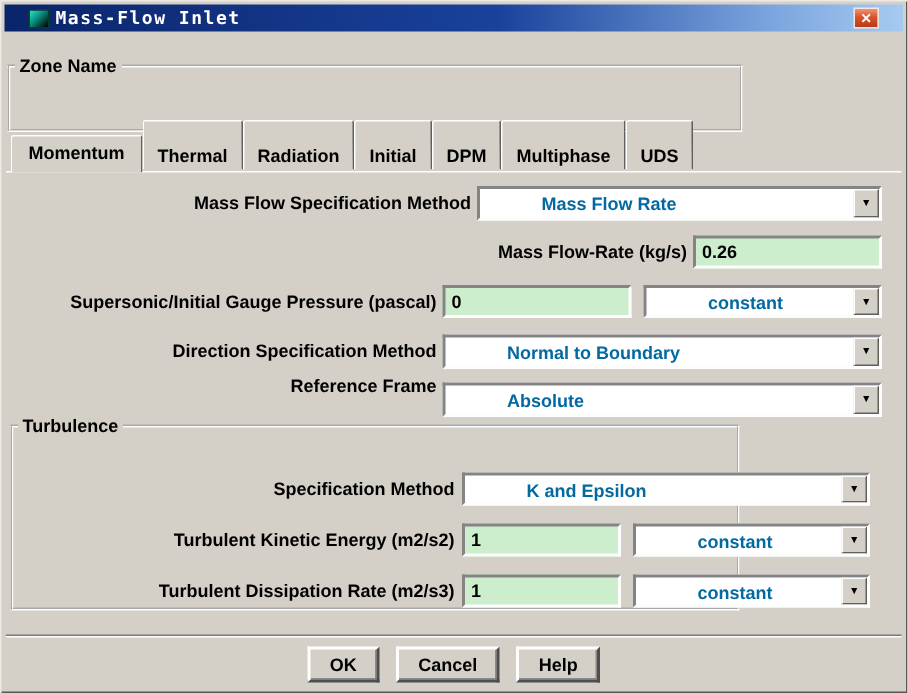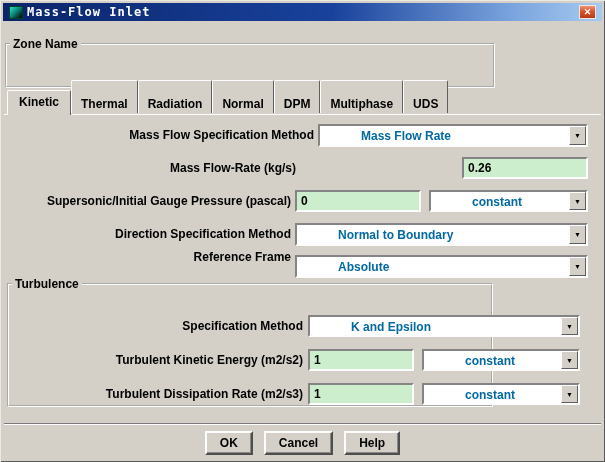--- a/index.html
+++ b/index.html
@@ -12,21 +12,21 @@
     background: #d4d0c8;
     box-shadow: inset 1px 1px 0 #ece9e2, inset -1px -1px 0 #585858;
     overflow: hidden;
     font-family: "Liberation Sans", sans-serif;
   }
 
   
   .titlebar {
     position: absolute; left: 3px; top: 3px; right: 3px; height: 18px;
     background: linear-gradient(90deg, #0a246a 0%, #19429c 55%, #7aa4dd 85%, #a6caf0 100%);
-    display: flex; align-items: center; gap: 4px; padding: 0 6px;
+    display: flex; align-items: center; gap: 4px; padding: 0 16px;
   }
   .app-icon {
     width: 14px; height: 13px; flex: none;
     background: linear-gradient(135deg, #27e0c8 0%, #0a8a7a 45%, #063b36 75%, #000 100%);
     border: 1px solid #042; 
   }
   .title-text {
     color: #fff; font: bold 12px "DejaVu Sans Mono", monospace;
     letter-spacing: 1px; white-space: nowrap;
   }
@@ -132,36 +132,36 @@
     <span class="title-text">Mass-Flow Inlet</span>
     <span class="close-btn">✕</span>
   </div>
 
   <fieldset class="grp" style="left:5px; top:37px; width:490px; height:51px;">
     <legend>Zone Name</legend>
   </fieldset>
 
   <div class="panel-edge"></div>
   <div class="tabs">
-    <div class="tab active">Kinetic</div>
+    <div class="tab active">Momentum</div>
     <div class="tab">Thermal</div>
     <div class="tab">Radiation</div>
-    <div class="tab">Normal</div>
+    <div class="tab">Initial</div>
     <div class="tab">DPM</div>
     <div class="tab">Multiphase</div>
     <div class="tab">UDS</div>
   </div>
 
   <span class="lbl" style="left:8px; width:306px; top:124px; line-height:23px;">Mass Flow Specification Method</span>
   <div class="dropdown" style="left:318px; top:124px; width:270px; height:23px;">
     <span class="dd-text">Mass Flow Rate</span>
     <span class="dd-btn">▼</span>
   </div>
 
-  <span class="lbl" style="left:8px; width:450px; top:157px; line-height:22px;text-align:center;">Mass Flow-Rate (kg/s)</span>
+  <span class="lbl" style="left:8px; width:450px; top:157px; line-height:22px;">Mass Flow-Rate (kg/s)</span>
   <input class="field" style="left: 462px; top: 157px; width: 126px; height: 22px;" value="0.26">
 
   <span class="lbl" style="left:8px; width:283px; top:190px; line-height:22px;">Supersonic/Initial Gauge Pressure (pascal)</span>
   <input class="field" style="left: 295px; top: 190px; width: 126px; height: 22px;" value="0">
   <div class="dropdown" style="left:429px; top:190px; width:159px; height:22px;">
     <span class="dd-text">constant</span>
     <span class="dd-btn">▼</span>
   </div>
 
   <span class="lbl" style="left:8px; width:283px; top:223px; line-height:23px;">Direction Specification Method</span>

